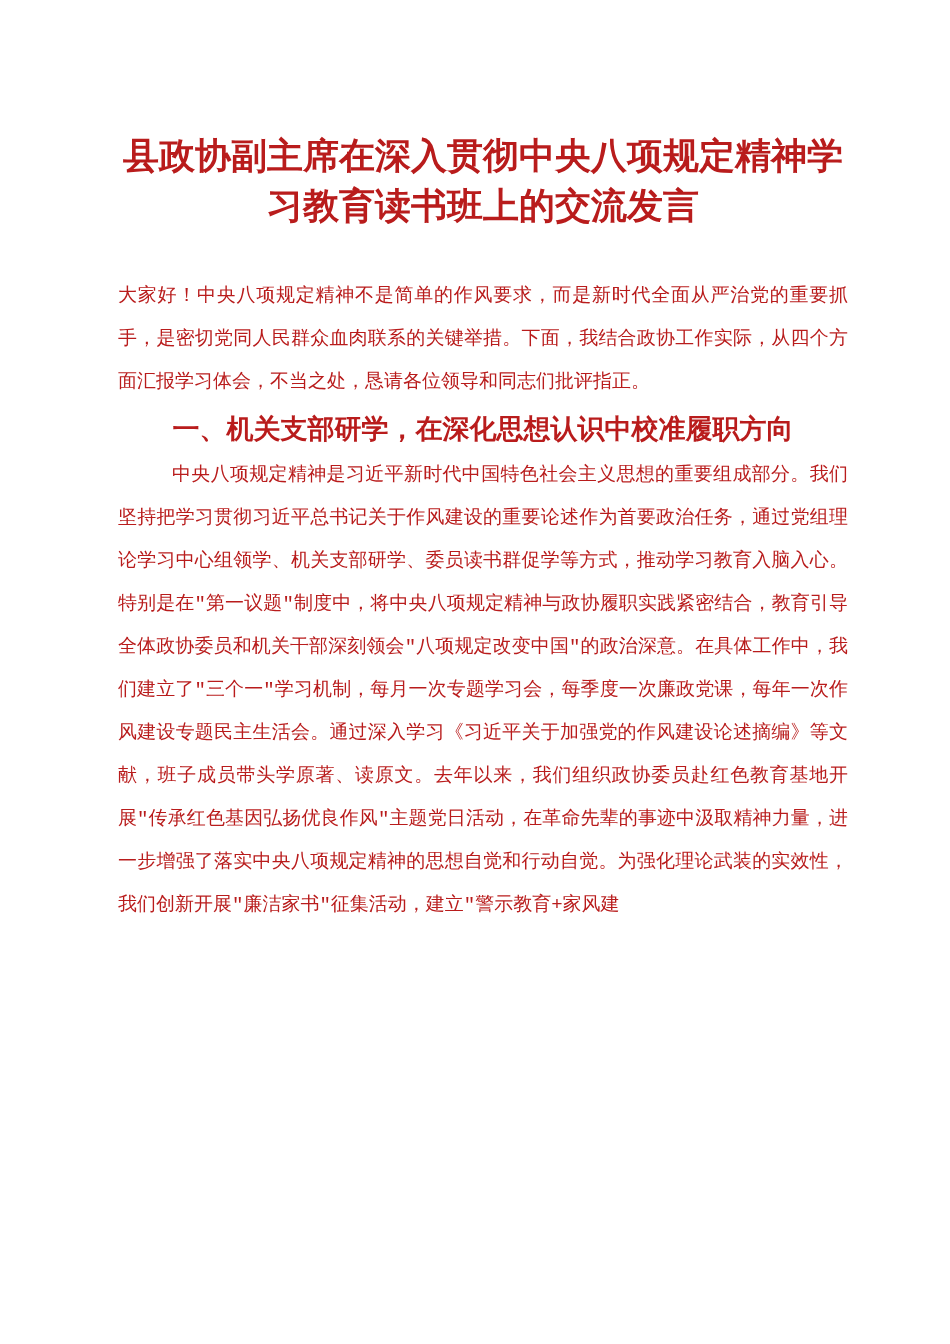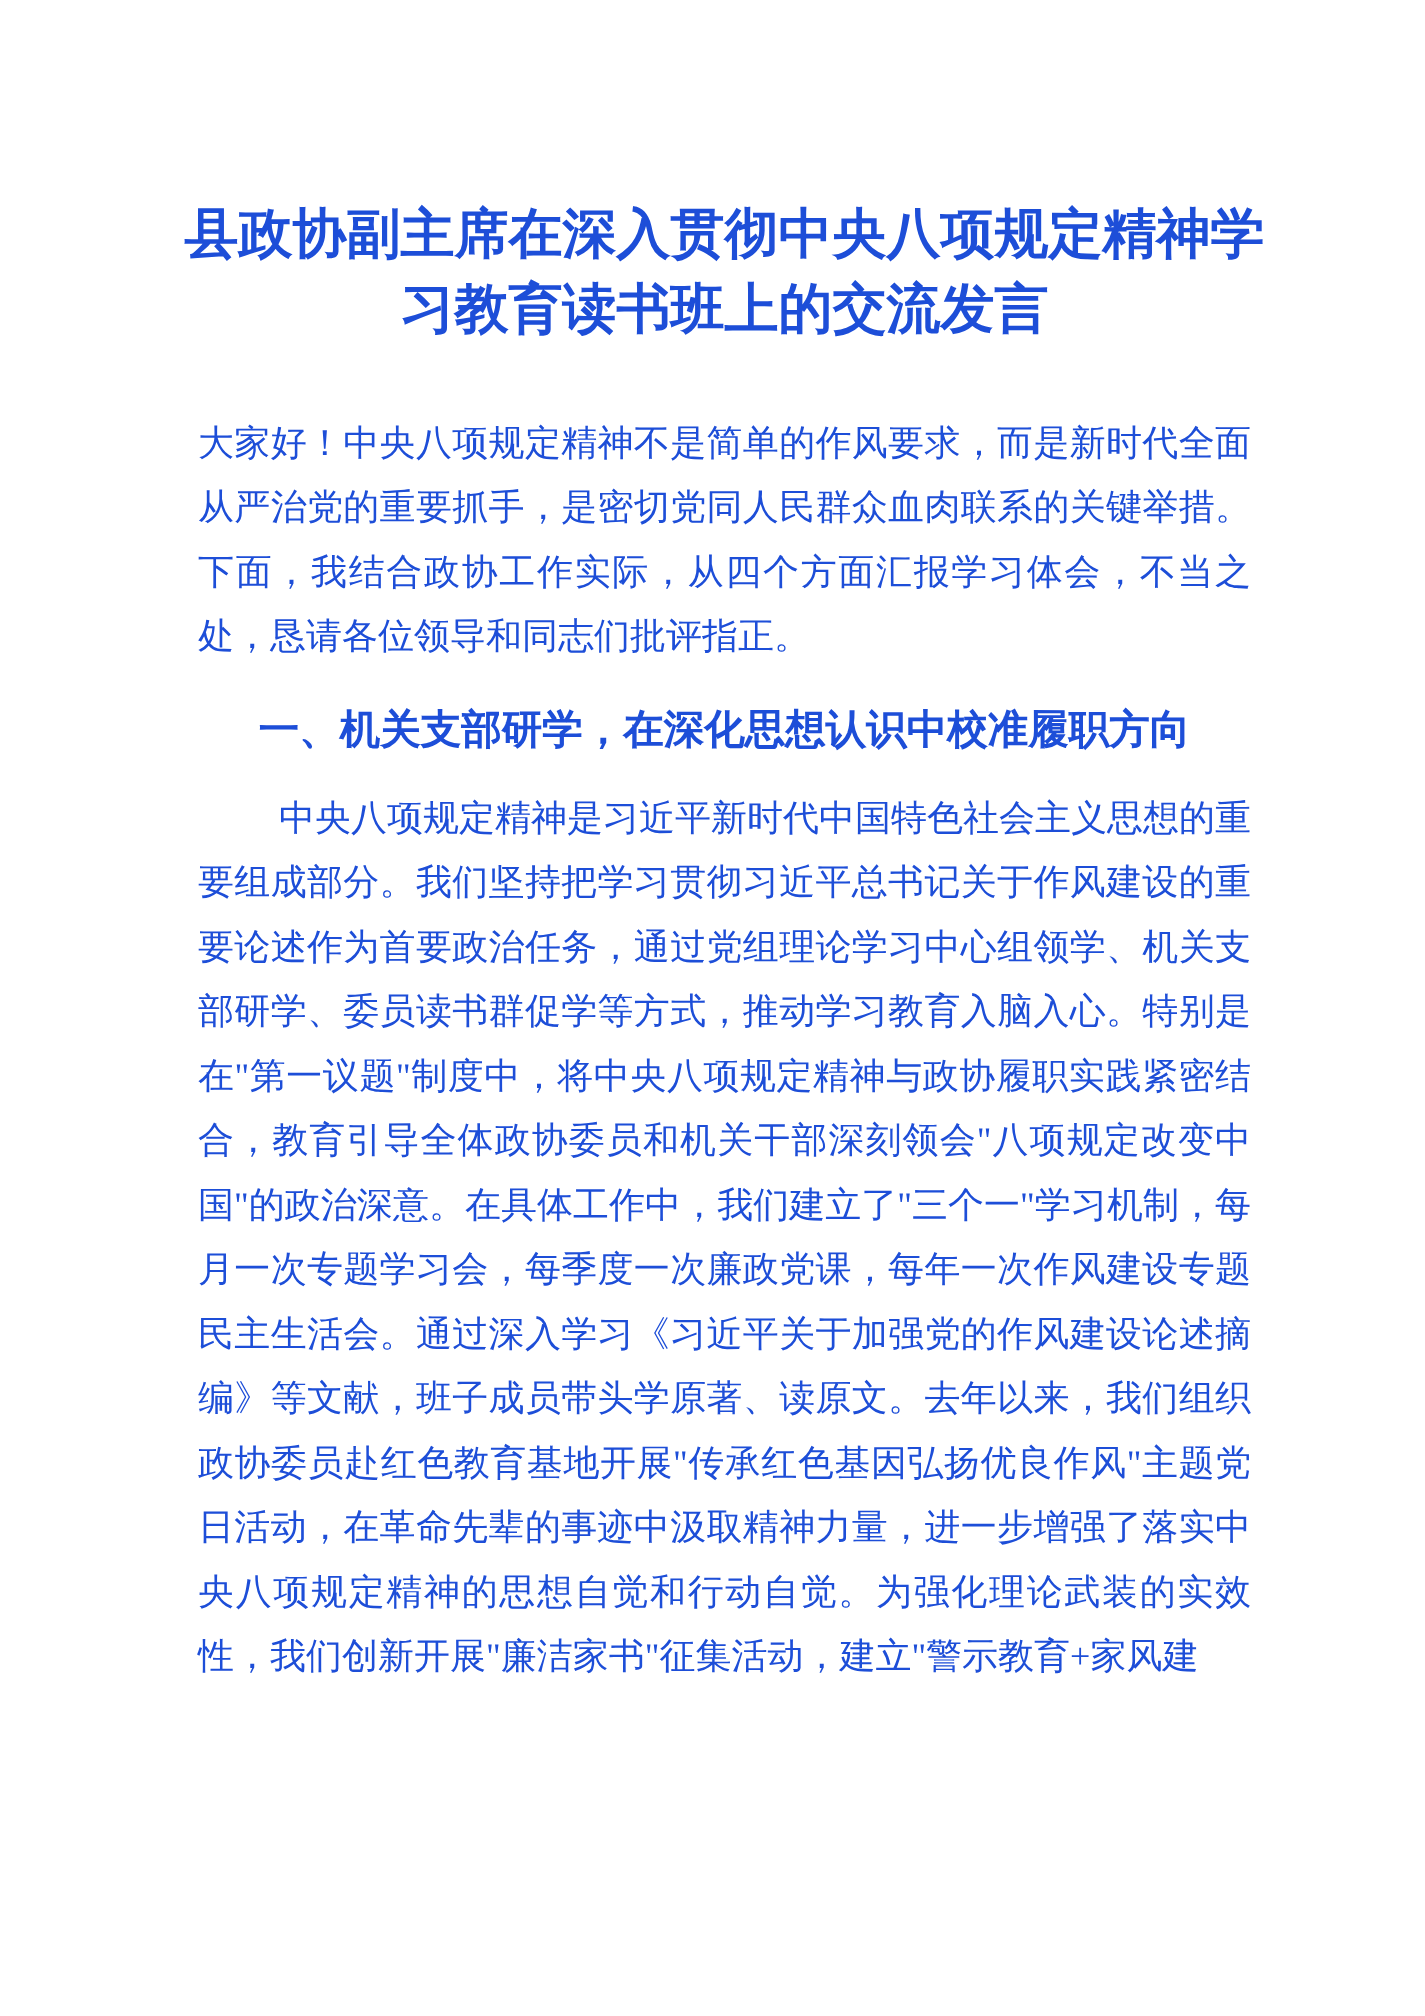--- a/index.html
+++ b/index.html
@@ -5,42 +5,42 @@
   html, body {
     margin: 0;
     padding: 0;
     background: #ffffff;
   }
   .page {
     position: relative;
     width: 950px;
     height: 1344px;
     background: #ffffff;
-    color: #1d4ed8;
+    color: #b91c1c;
     overflow: hidden;
   }
   .content {
     width: 730px;
     margin-left: 118px;
     padding-top: 131px;
   }
   .doc-title {
     margin: 0 0 44px 0;
     font-family: "Liberation Serif", "DejaVu Serif", serif;
     font-weight: bold;
     font-size: 36px;
     line-height: 50px;
     text-align: center;
     letter-spacing: 0;
   }
   .body-text {
-    margin: 14px;
-    font-family: Liberation Serif, serif;
+    margin: 0;
+    font-family: Liberation Mono, monospace;
     font-weight: normal;
-    font-size: 24px;
+    font-size: 19px;
     line-height: 43px;
     text-align: justify;
     word-break: break-all;
     letter-spacing: 0;
   }
   .indent-2 {
     text-indent: 54px;
   }
   .section-heading {
     margin: 0;

